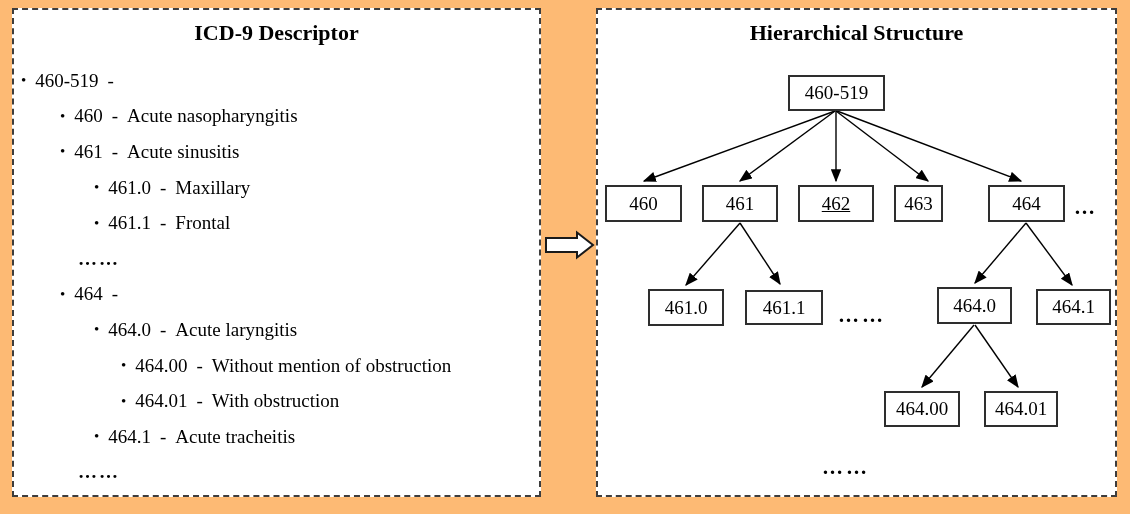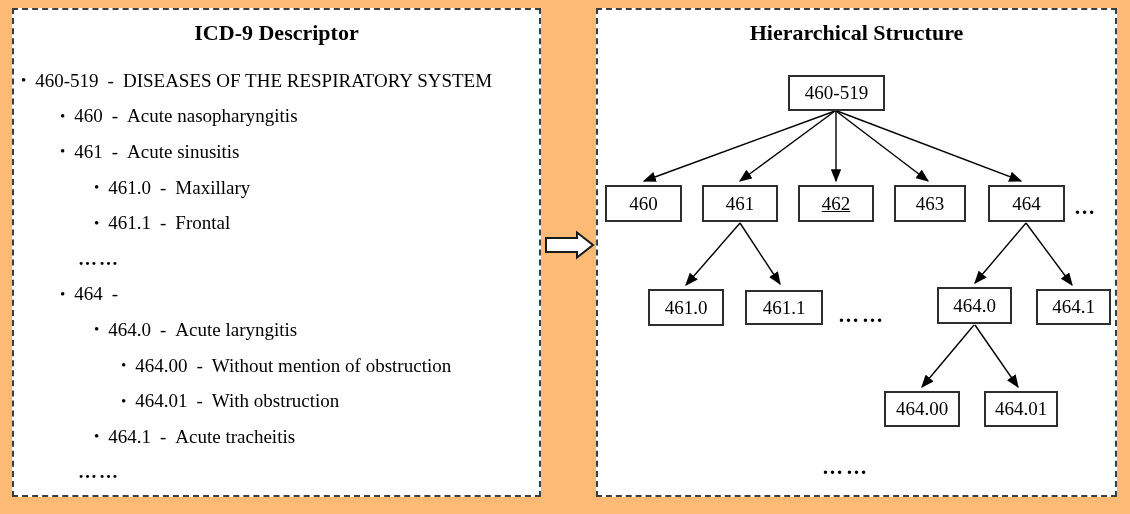--- a/index.html
+++ b/index.html
@@ -91,21 +91,20 @@
 
   <div id="left-panel" class="panel">
     <div class="panel-title">ICD-9 Descriptor</div>
 
     <div id="descriptor-list">
 
       <div class="drow lvl0">
         <span class="bullet">•</span>
         <span class="code">460-519</span>
         <span class="sep">-</span>
-        <span class="desc">DISEASES OF THE RESPIRATORY SYSTEM</span>
       </div>
 
       <div class="drow lvl1">
         <span class="bullet">•</span>
         <span class="code">460</span>
         <span class="sep">-</span>
         <span class="desc">Acute nasopharyngitis</span>
       </div>
 
       <div class="drow lvl1">
@@ -196,21 +195,21 @@
         <line x1="376" y1="315" x2="324" y2="377" marker-end="url(#ah)"></line>
         <line x1="377" y1="315" x2="420" y2="377" marker-end="url(#ah)"></line>
       </g>
     </svg>
 
     <div class="node" style="left:190px; top:65px;  width:97px; height:36px; line-height:32px;">460-519</div>
 
     <div class="node" style="left:7px;   top:175px; width:77px; height:37px; line-height:33px;">460</div>
     <div class="node" style="left:104px; top:175px; width:76px; height:37px; line-height:33px;">461</div>
     <div class="node" style="left:200px; top:175px; width:76px; height:37px; line-height:33px;text-decoration:underline;">462</div>
-    <div class="node" style="left:296px; top:175px; width:72px; height:37px; line-height:33px;">463</div>
+    <div class="node" style="left:296px; top:175px; width:49px; height:37px; line-height:33px;">463</div>
     <div class="node" style="left:390px; top:175px; width:77px; height:37px; line-height:33px;">464</div>
 
     <div class="tree-dots" style="left:476px; top:185px;">…</div>
 
     <div class="node" style="left:50px;  top:279px; width:76px; height:37px; line-height:33px;">461.0</div>
     <div class="node" style="left:147px; top:280px; width:78px; height:35px; line-height:31px;">461.1</div>
 
     <div class="tree-dots" style="left:240px; top:293px;">……</div>
 
     <div class="node" style="left:339px; top:277px; width:75px; height:37px; line-height:33px;">464.0</div>

